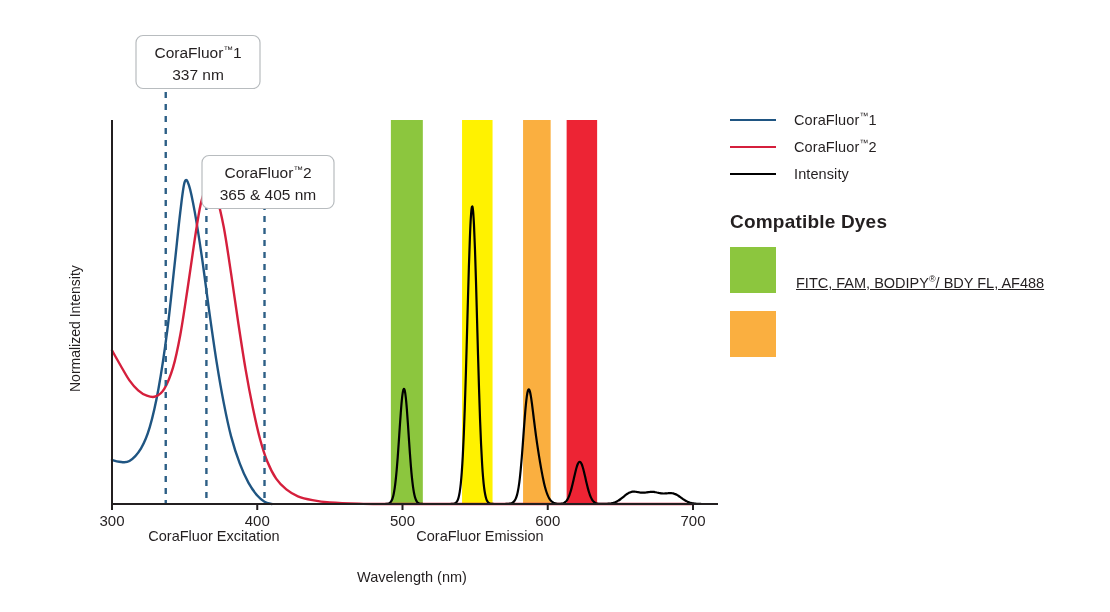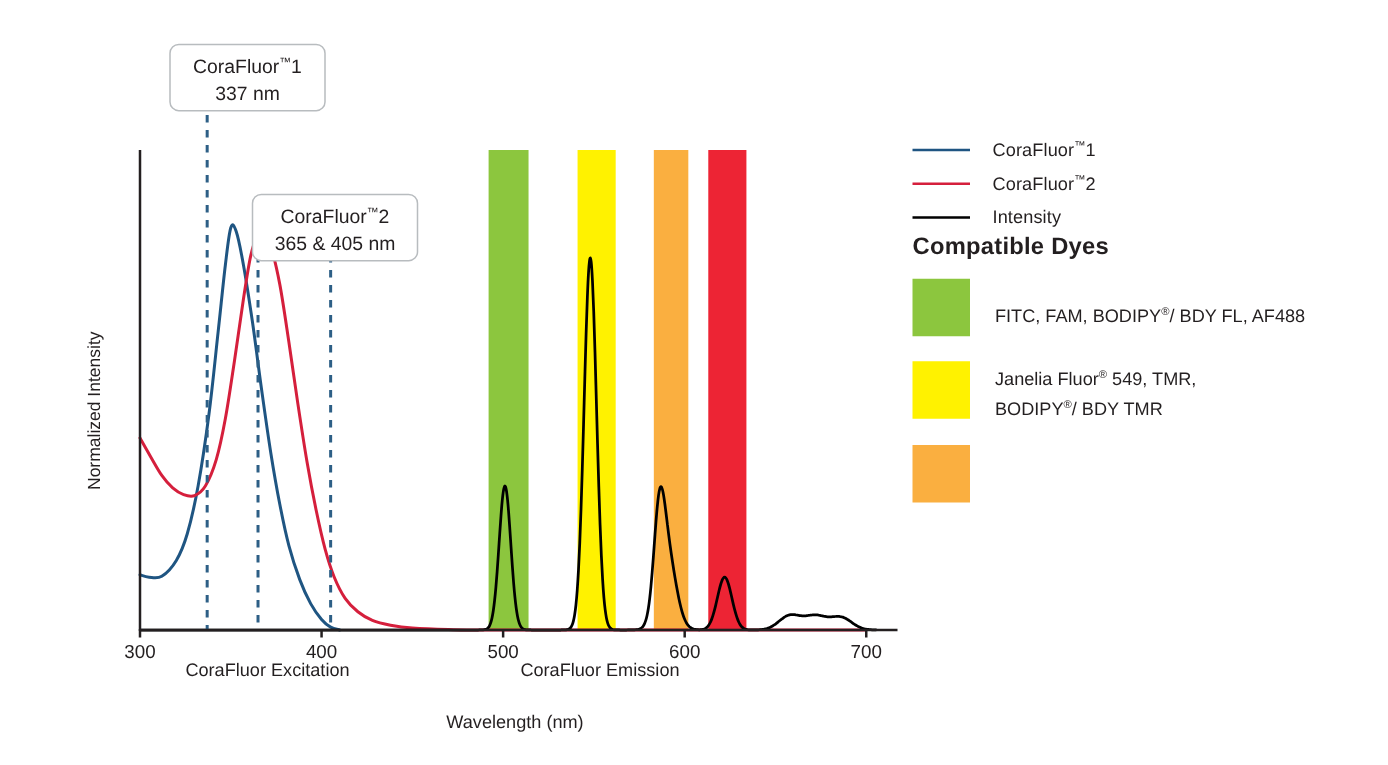--- a/index.html
+++ b/index.html
@@ -87,30 +87,32 @@
     flex: 0 0 46px;
   }
   .legend-label {
     font-size: 14.5px;
     color: #231f20;
     white-space: nowrap;
     letter-spacing: .1px;
   }
   .legend-label sup { font-size: 9px; vertical-align: super; }
   .panel-heading {
+    margin-top: 24px;
     margin-bottom: 14px;
     font-size: 19px;
     font-weight: bold;
     color: #231f20;
     letter-spacing: .2px;
   }
   .dye-row {
     display: flex;
-    align-items: center;
+    align-items: flex-end;
     margin-bottom: 18px;
+    text-decoration: underline;
   }
   .dye-swatch {
     width: 46px;
     height: 46px;
     flex: 0 0 46px;
     margin-right: 20px;
   }
   .dye-label {
     font-size: 14.5px;
     line-height: 19px;
@@ -191,22 +193,18 @@
           <span class="legend-label">Intensity</span>
         </div>
       </div>
     <div class="panel-heading">Compatible Dyes</div>
     <div id="dyes-list">
         <div class="dye-row">
           <span class="dye-swatch" style="background: rgb(140, 198, 62);"></span>
           <span class="dye-label">FITC, FAM, BODIPY<sup>®</sup>/ BDY FL, AF488</span>
         </div>
         <div class="dye-row">
-          <span class="dye-swatch" style="background: rgb(255, 242, 0);"></span>
-          <span class="dye-label two-line">Janelia Fluor<sup>®</sup> 549, TMR,<br>BODIPY<sup>®</sup>/ BDY TMR</span>
-        </div>
-        <div class="dye-row">
           <span class="dye-swatch" style="background: rgb(250, 175, 64);"></span>
         </div>
       </div>
   </div>
 
 </div>
 
 </body></html>

